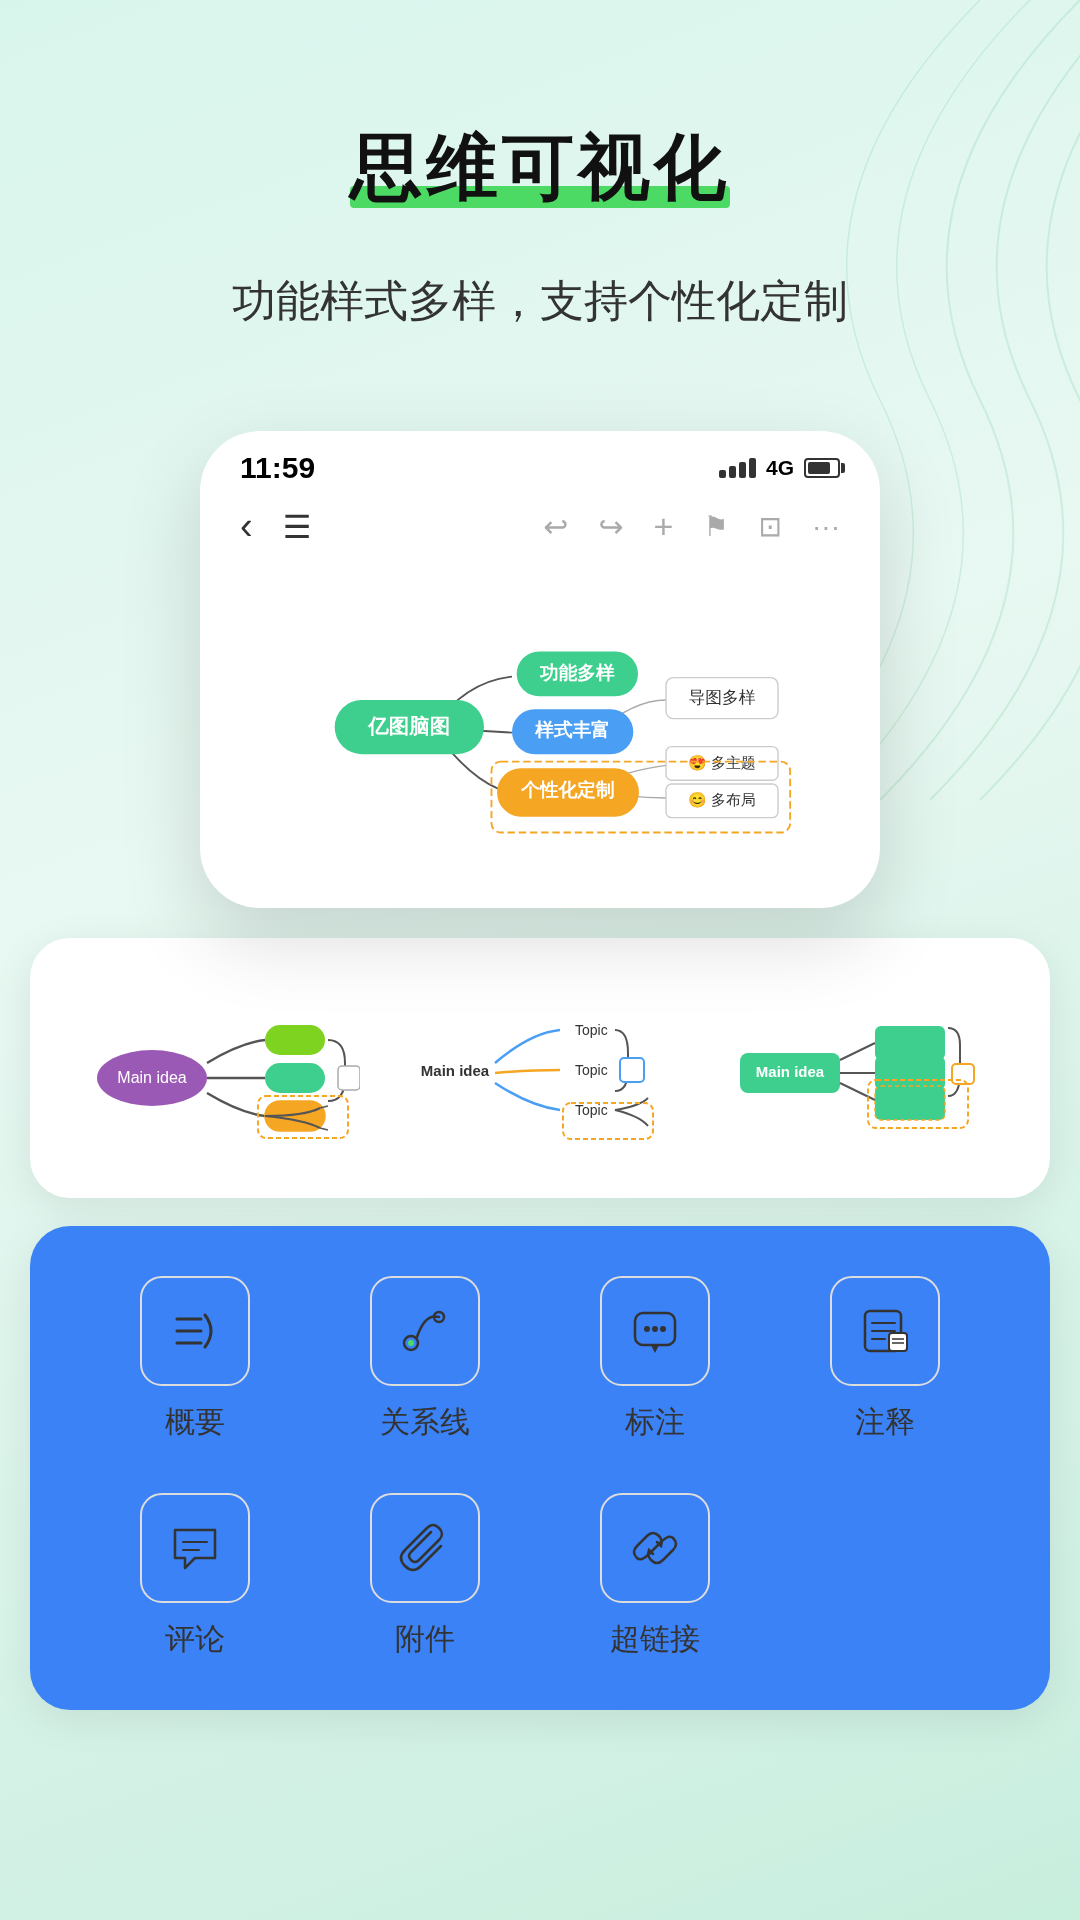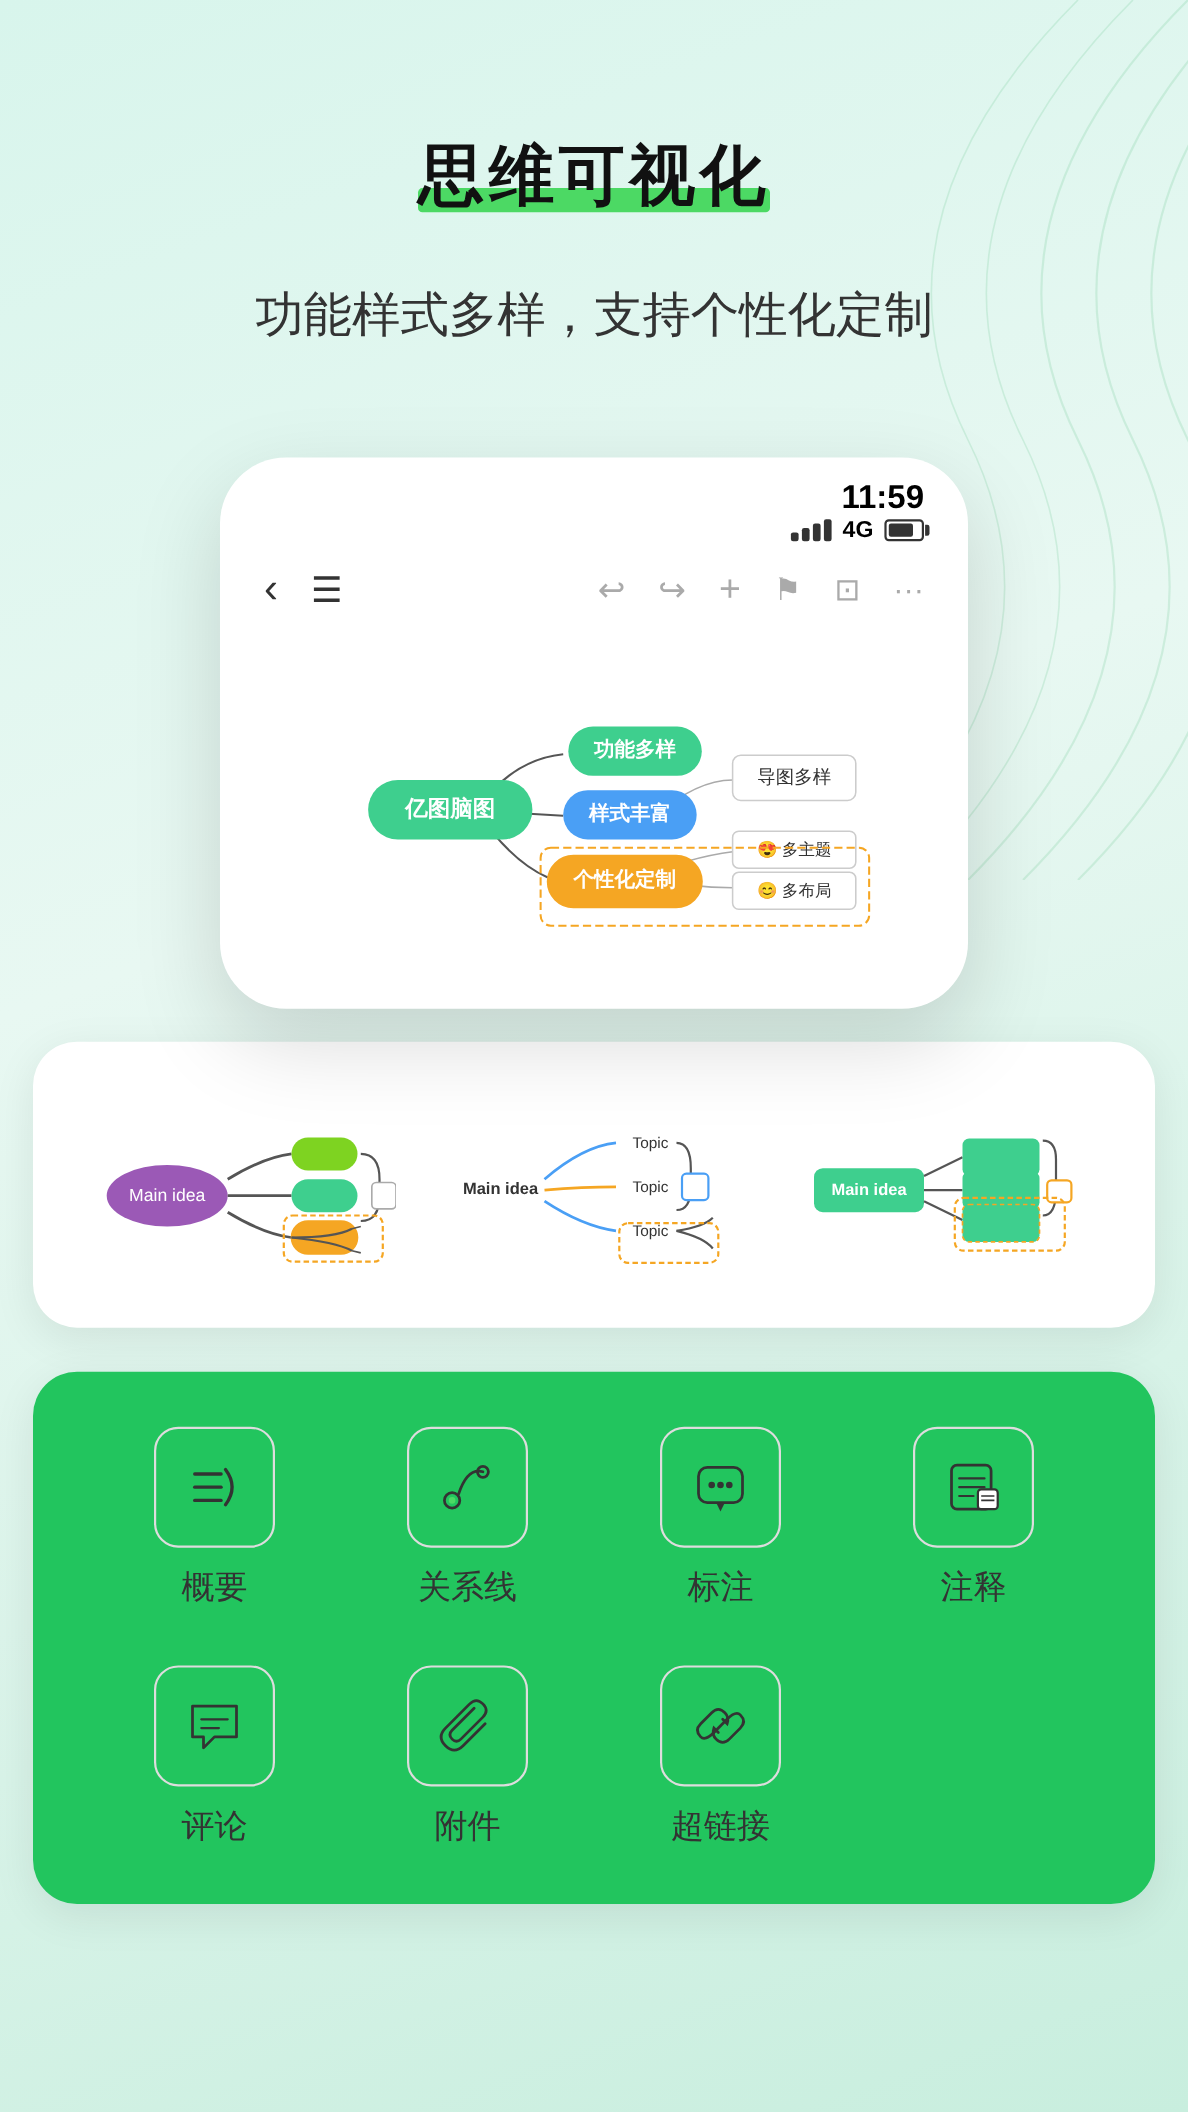--- a/index.html
+++ b/index.html
@@ -39,25 +39,24 @@
       width: 680px;
       background: #fff;
       border-radius: 60px;
       box-shadow: 0 30px 80px rgba(0,0,0,0.15);
       overflow: hidden;
       position: relative;
     }
     .phone-status-bar {
       display: flex;
       justify-content: space-between;
-      align-items: flex-end;
+      align-items: center;
       padding: 20px 40px 10px;
       font-size: 28px;
       font-weight: 600;
-      flex-direction: column;
     }
     .status-right {
       display: flex;
       align-items: center;
       gap: 10px;
       font-size: 26px;
     }
     .signal-bars {
       display: flex;
       align-items: flex-end;
@@ -131,23 +130,23 @@
     }
     .template-item {
       flex: 1;
       display: flex;
       flex-direction: column;
       align-items: center;
     }
 
     
     .features-section {
-      background: #22c55e;
+      background: #3b82f6;
       border-radius: 40px;
-      margin: 40px 30px 40px;
+      margin: 28px 30px 40px;
       padding: 50px 60px;
       box-shadow: 0 10px 40px rgba(0,0,0,0.08);
     }
     .features-grid {
       display: grid;
       grid-template-columns: repeat(4, 1fr);
       gap: 50px 20px;
     }
     .feature-item {
       display: flex;
@@ -177,21 +176,21 @@
 <svg class="bg-lines" viewBox="0 0 500 800" fill="none" xmlns="http://www.w3.org/2000/svg" style="position:absolute;top:0;right:0;width:500px;height:800px;opacity:0.25;pointer-events:none;">
   <path d="M600 0 Q400 200 500 400 Q600 600 400 800" stroke="#7ecfa0" stroke-width="2" fill="none"></path>
   <path d="M550 0 Q350 200 450 400 Q550 600 350 800" stroke="#7ecfa0" stroke-width="2" fill="none"></path>
   <path d="M500 0 Q300 200 400 400 Q500 600 300 800" stroke="#7ecfa0" stroke-width="2" fill="none"></path>
   <path d="M450 0 Q250 200 350 400 Q450 600 250 800" stroke="#7ecfa0" stroke-width="1.5" fill="none"></path>
   <path d="M400 0 Q200 200 300 400 Q400 600 200 800" stroke="#7ecfa0" stroke-width="1.5" fill="none"></path>
 </svg>
 
 <div class="hero">
   <div style="display:inline-block;position:relative;">
-    <span style="font-size:60px;font-weight:900;color:#111;letter-spacing:4px;position:relative;z-index:1;">思维可视化</span>
+    <span style="font-size:72px;font-weight:900;color:#111;letter-spacing:4px;position:relative;z-index:1;">思维可视化</span>
     <div style="position:absolute;bottom:8px;left:0;width:100%;height:22px;background:#4cd964;z-index:0;border-radius:4px;"></div>
   </div>
   <div style="font-size:44px;color:#333;margin-top:56px;font-weight:400;">功能样式多样，支持个性化定制</div>
 </div>
 
 <div class="phone-section">
   <div class="phone-mockup">
 
     <div class="phone-status-bar">
       <span style="font-size:30px;font-weight:600;">11:59</span>

